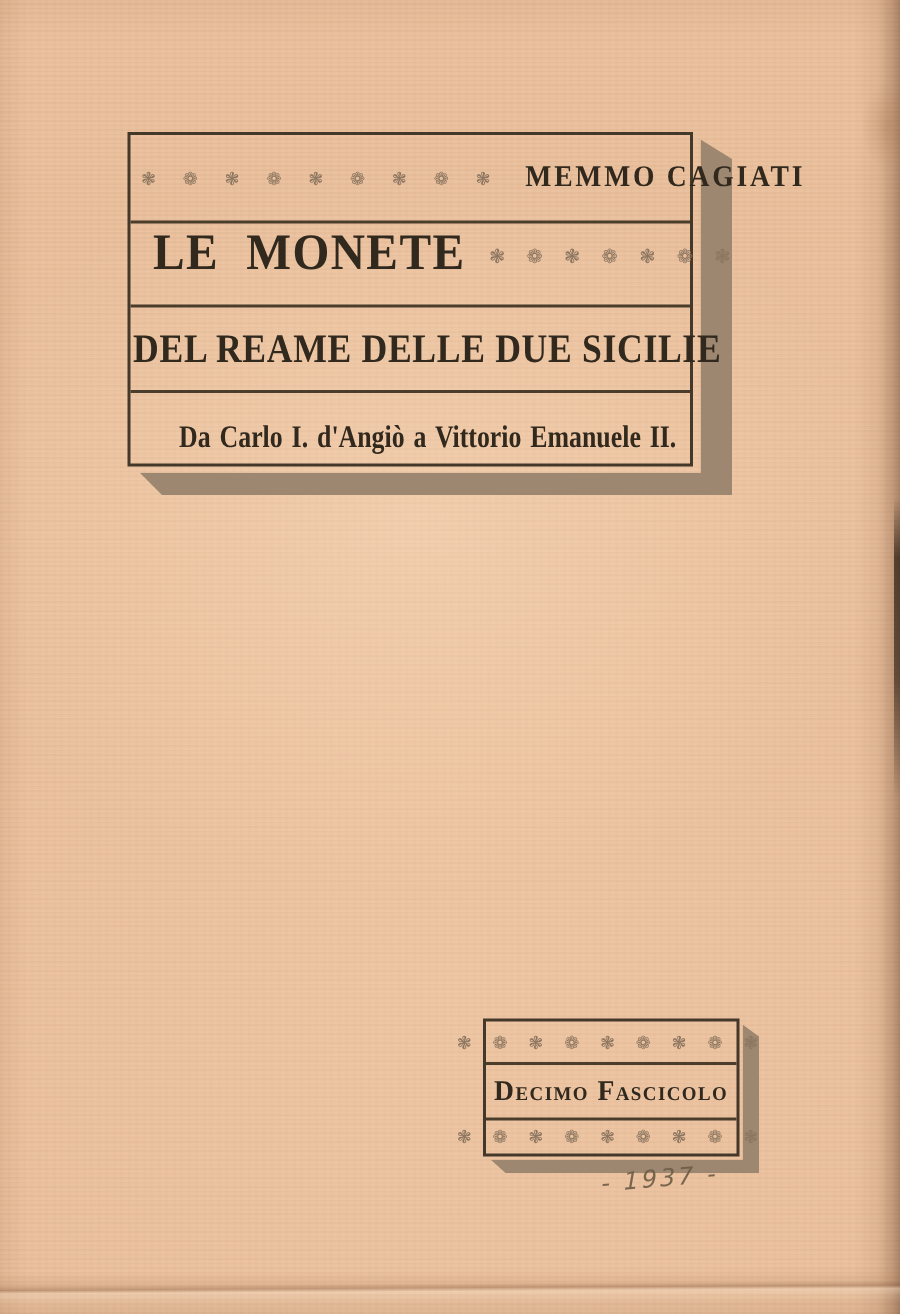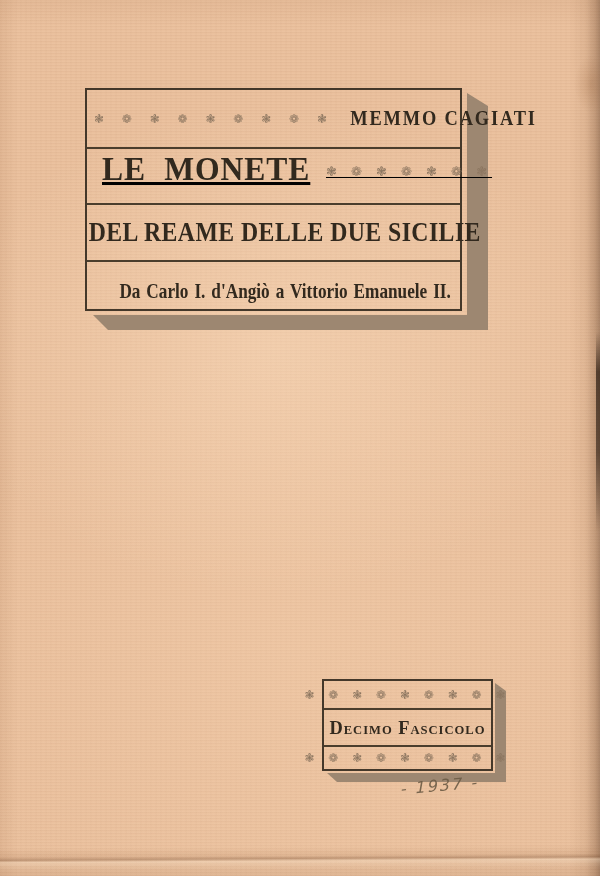--- a/index.html
+++ b/index.html
@@ -65,21 +65,21 @@
   .title-shadow-bottom {
     left: 93px; top: 315px; width: 395px; height: 15px;
     clip-path: polygon(0 0, 100% 0, 100% 100%, 15px 100%);
   }
 
   .row { position: absolute; left: 0; width: 373px; display: flex; align-items: center; box-sizing: border-box; padding-left: 23px; }
   .rule { position: absolute; left: 0; width: 373px; height: 0; border-top: 2px solid #4a3d2c; }
 
   .row-author   { top: 0;    height: 57px; justify-content: space-between; padding: 0 8px 0 7px; }
   .rule-1       { top: 57px; }
-  .row-title    { top: 59px; height: 40px; justify-content: space-between; padding: 0 10px 0 15px; text-decoration: underline; }
+  .row-title    { top: 59px; height: 40px; justify-content: space-between; padding: 0 10px 0 15px; }
   .rule-2       { top: 113px; }
   .row-subtitle { top: 115px; height: 55px; justify-content: center; }
   .rule-3       { top: 170px; }
   .row-range    { top: 172px; height: 59px; justify-content: center; }
 
   .ink { color: #32291e; white-space: nowrap; }
 
   .ornaments {
     font-family: "DejaVu Sans", sans-serif;
     color: #8c7660;

